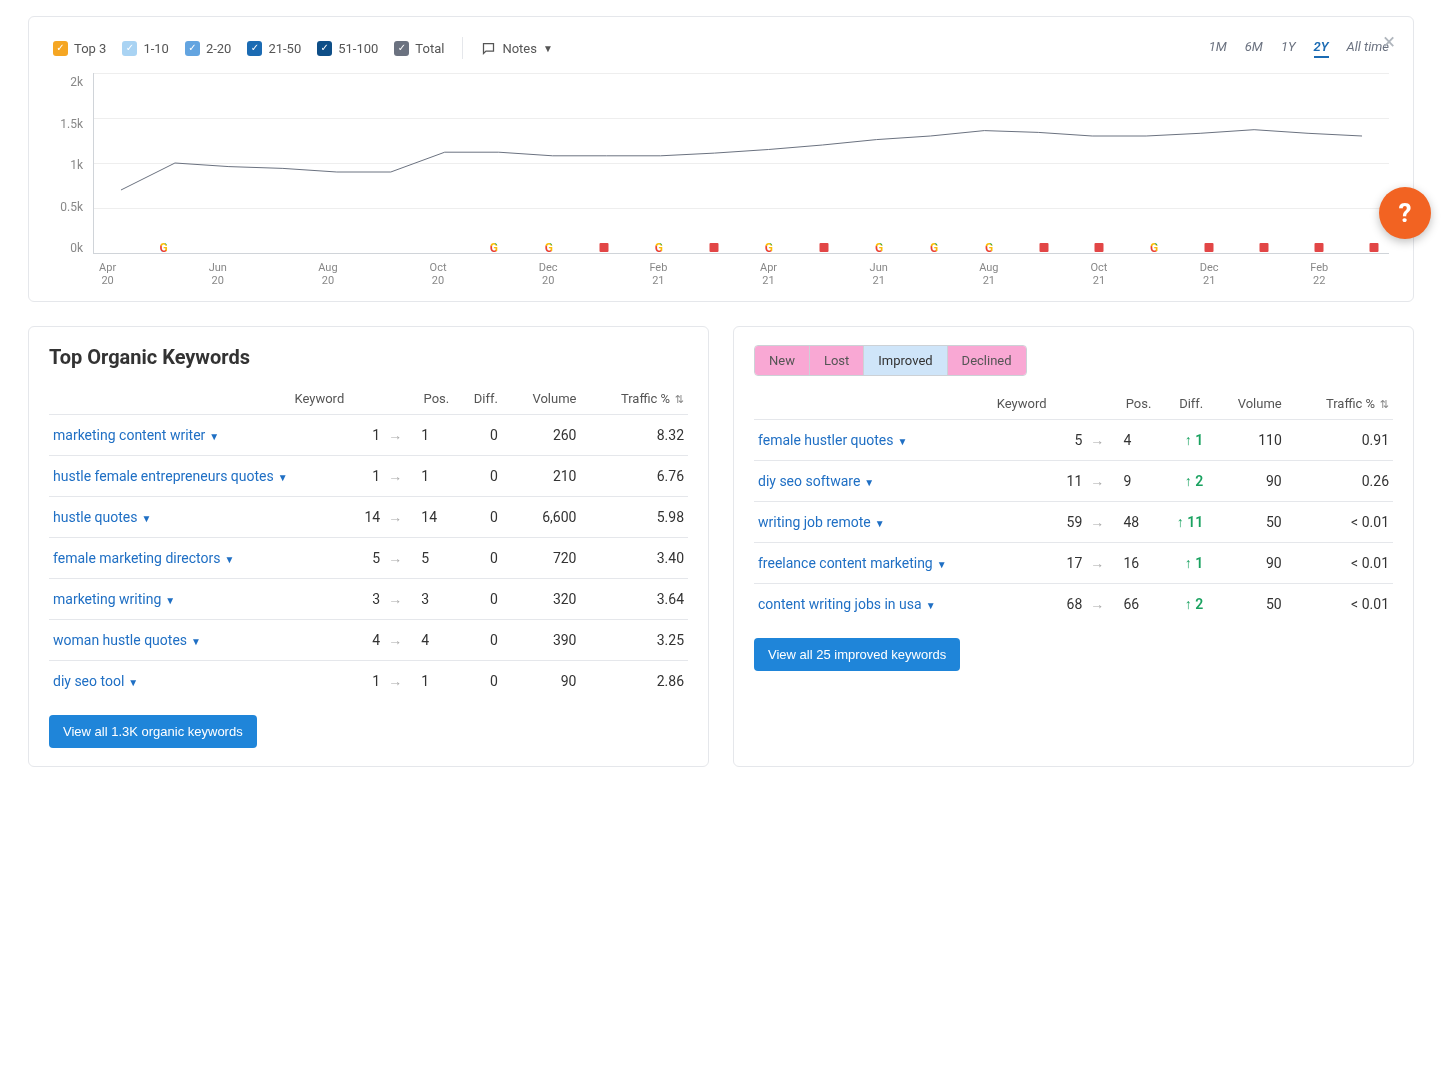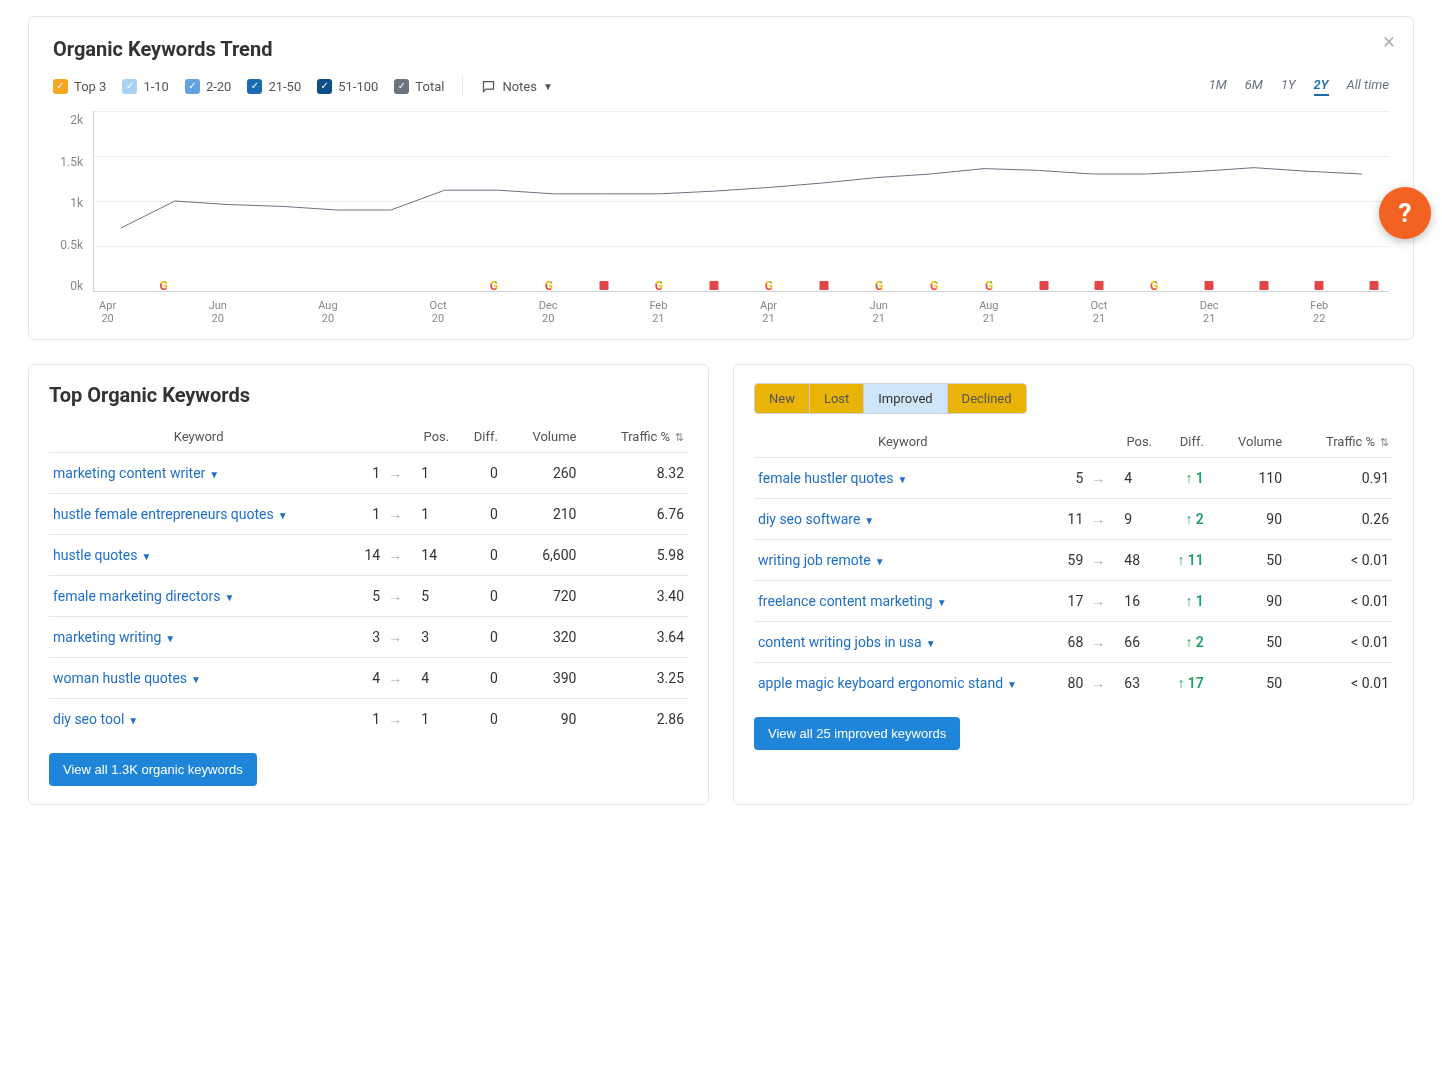--- a/index.html
+++ b/index.html
@@ -61,55 +61,54 @@
   .seg.l{background:var(--blue-light);}
   .total-line{position:absolute;left:0;right:0;top:0;pointer-events:none;}
   .marker{font-size:11px;position:absolute;bottom:-2px;left:50%;transform:translateX(-50%);}
   .flag{width:9px;height:9px;background:#e24646;display:inline-block;border-radius:1px;}
   .xaxis{display:flex;gap:2%;margin-left:40px;margin-top:6px;font-size:11px;color:#888;}
   .xaxis div{flex:1;text-align:center;}
   
   .grid2{display:flex;gap:24px;margin-top:24px;}
   .grid2 .card{flex:1;}
   table{width:100%;border-collapse:collapse;}
-  th{text-align:center;font-weight:400;color:#555;padding:8px 4px;border-bottom:1px solid var(--border);font-size:13px;}
+  th{text-align:right;font-weight:400;color:#555;padding:8px 4px;border-bottom:1px solid var(--border);font-size:13px;}
   th.r,td.r{text-align:right;}
   td{padding:12px 4px;border-bottom:1px solid var(--border);font-size:14px;vertical-align:top;}
   tr:last-child td{border-bottom:none;margin-top:43px;}
   .kw{color:var(--link);cursor:pointer;}
   .caret{color:var(--link);font-size:10px;margin-left:4px;}
   .arrow{color:#aaa;}
   .pos-cell{white-space:nowrap;}
   .diff-up{color:var(--green);font-weight:600;white-space:nowrap;}
   .btn{
     background:var(--btn);color:#fff;border:none;border-radius:4px;
     padding:9px 14px;font-size:13px;cursor:pointer;margin-top:14px;
   }
   .tabs{display:flex;border:1px solid #ccd1d6;border-radius:4px;overflow:hidden;width:max-content;margin-bottom:12px;}
-  .tab{padding:7px 14px;font-size:13px;cursor:pointer;border-right:1px solid #ccd1d6;color:#555;background:#eab308;}
+  .tab{padding:7px 14px;font-size:13px;cursor:pointer;border-right:1px solid #ccd1d6;color:#555;background:#f9a8d4;}
   .tab:last-child{border-right:none;}
   .tab.active{background:#cfe5f9;color:#333;}
   .sort-ic{font-size:11px;color:#888;margin-left:2px;}
   .help-fab{
     position:absolute;right:-18px;top:170px;width:52px;height:52px;border-radius:50%;
     background:var(--orange);color:#fff;display:flex;align-items:center;justify-content:center;
     font-size:26px;font-weight:700;box-shadow:0 3px 10px rgba(0,0,0,.25);cursor:pointer;z-index:5;
   }
   .g-ico{font-weight:700;font-size:12px;
     background:linear-gradient(45deg,#4285F4 0 25%,#EA4335 25% 50%,#FBBC05 50% 75%,#34A853 75%);
     -webkit-background-clip:text;-webkit-text-fill-color:transparent;background-clip:text;}
 </style>
 </head>
 <body>
 
 <div class="page">
   <div class="card chart-card">
     <div class="help-fab">?</div>
     <span class="close">×</span>
-    <h2>Organic Keywords Trend</h2>
     <div class="toolbar">
       <div class="legend" id="legend">
           <span class="chk">
             <span class="box" style="background:#f5a623">
               <span class="tick">✓</span>
             </span>
             <span>Top 3</span>
           </span>
           <span class="chk">
             <span class="box" style="background:#a9d3f3">
@@ -478,27 +477,18 @@
             </tr>
             <tr>
               <td style="max-width:190px"><span class="kw">content writing jobs in usa</span><span class="caret">▼</span></td>
               <td class="r pos-cell">68</td>
               <td class="arrow">→</td>
               <td class="pos-cell">66</td>
               <td class="r"><span class="diff-up"><span>↑</span> 2</span></td>
               <td class="r">50</td>
               <td class="r">&lt; 0.01</td>
             </tr>
-            <tr>
-              <td style="max-width:190px"><span class="kw">apple magic keyboard ergonomic stand</span><span class="caret">▼</span></td>
-              <td class="r pos-cell">80</td>
-              <td class="arrow">→</td>
-              <td class="pos-cell">63</td>
-              <td class="r"><span class="diff-up"><span>↑</span> 17</span></td>
-              <td class="r">50</td>
-              <td class="r">&lt; 0.01</td>
-            </tr>
           </tbody>
       </table>
       <button class="btn">View all 25 improved keywords</button>
     </div>
   </div>
 </div>
 
 </body></html>

